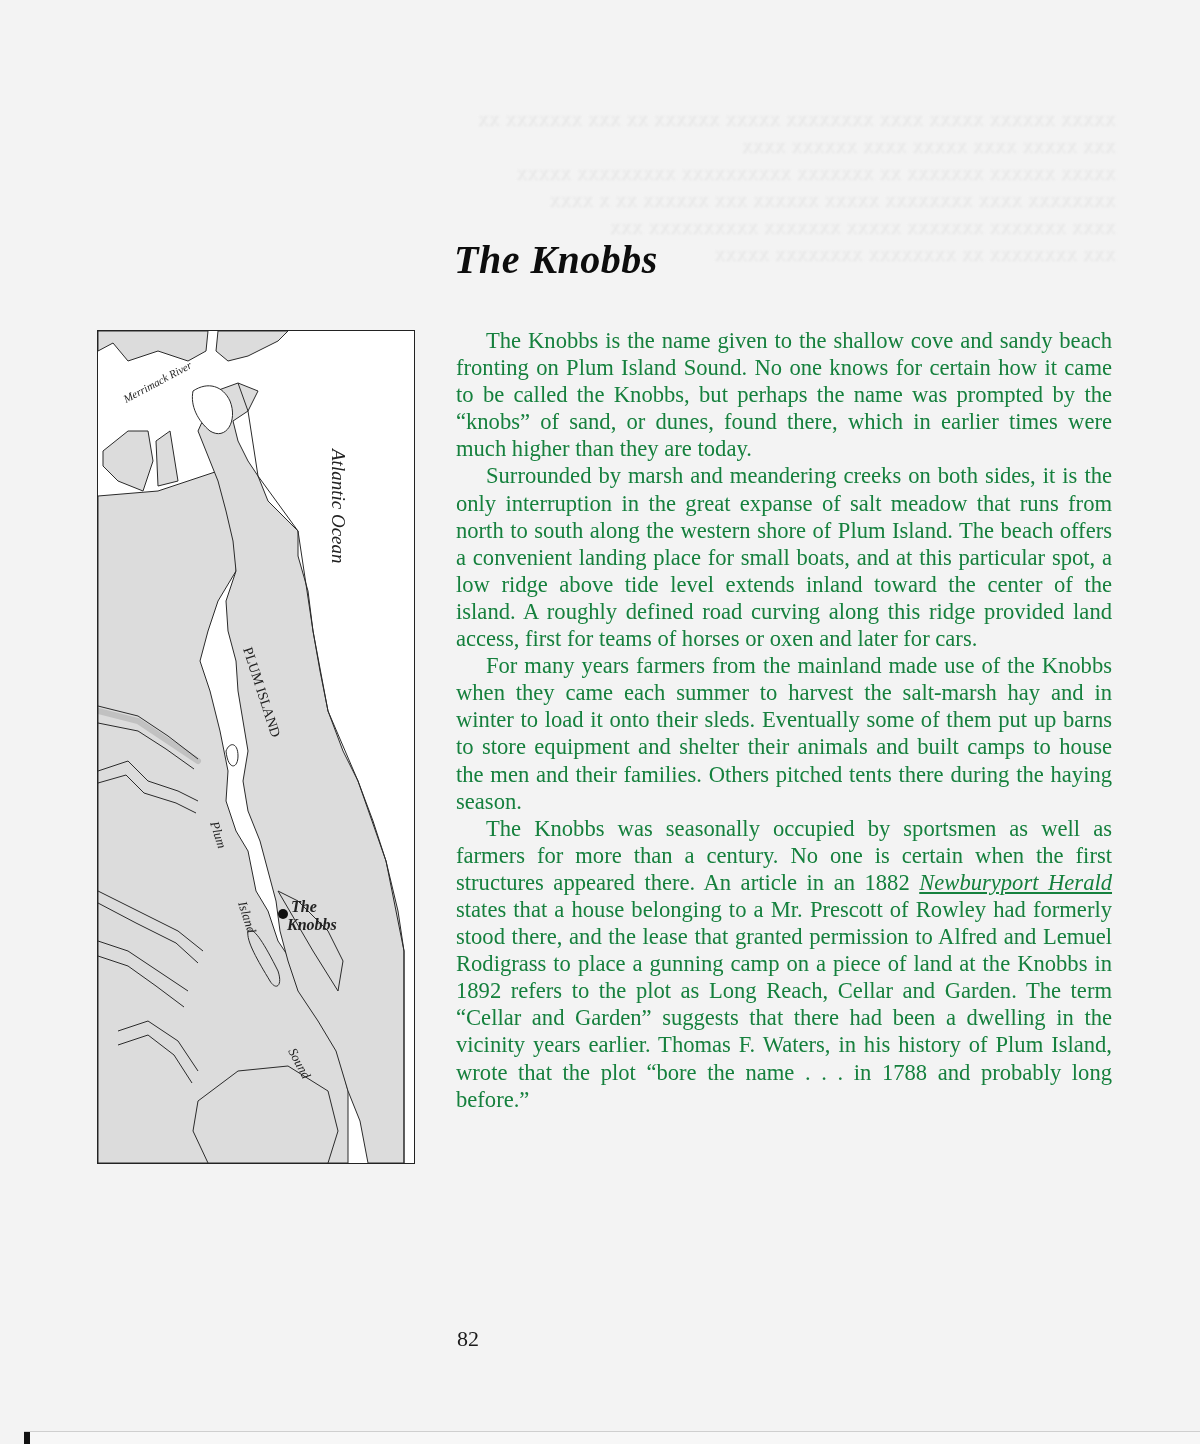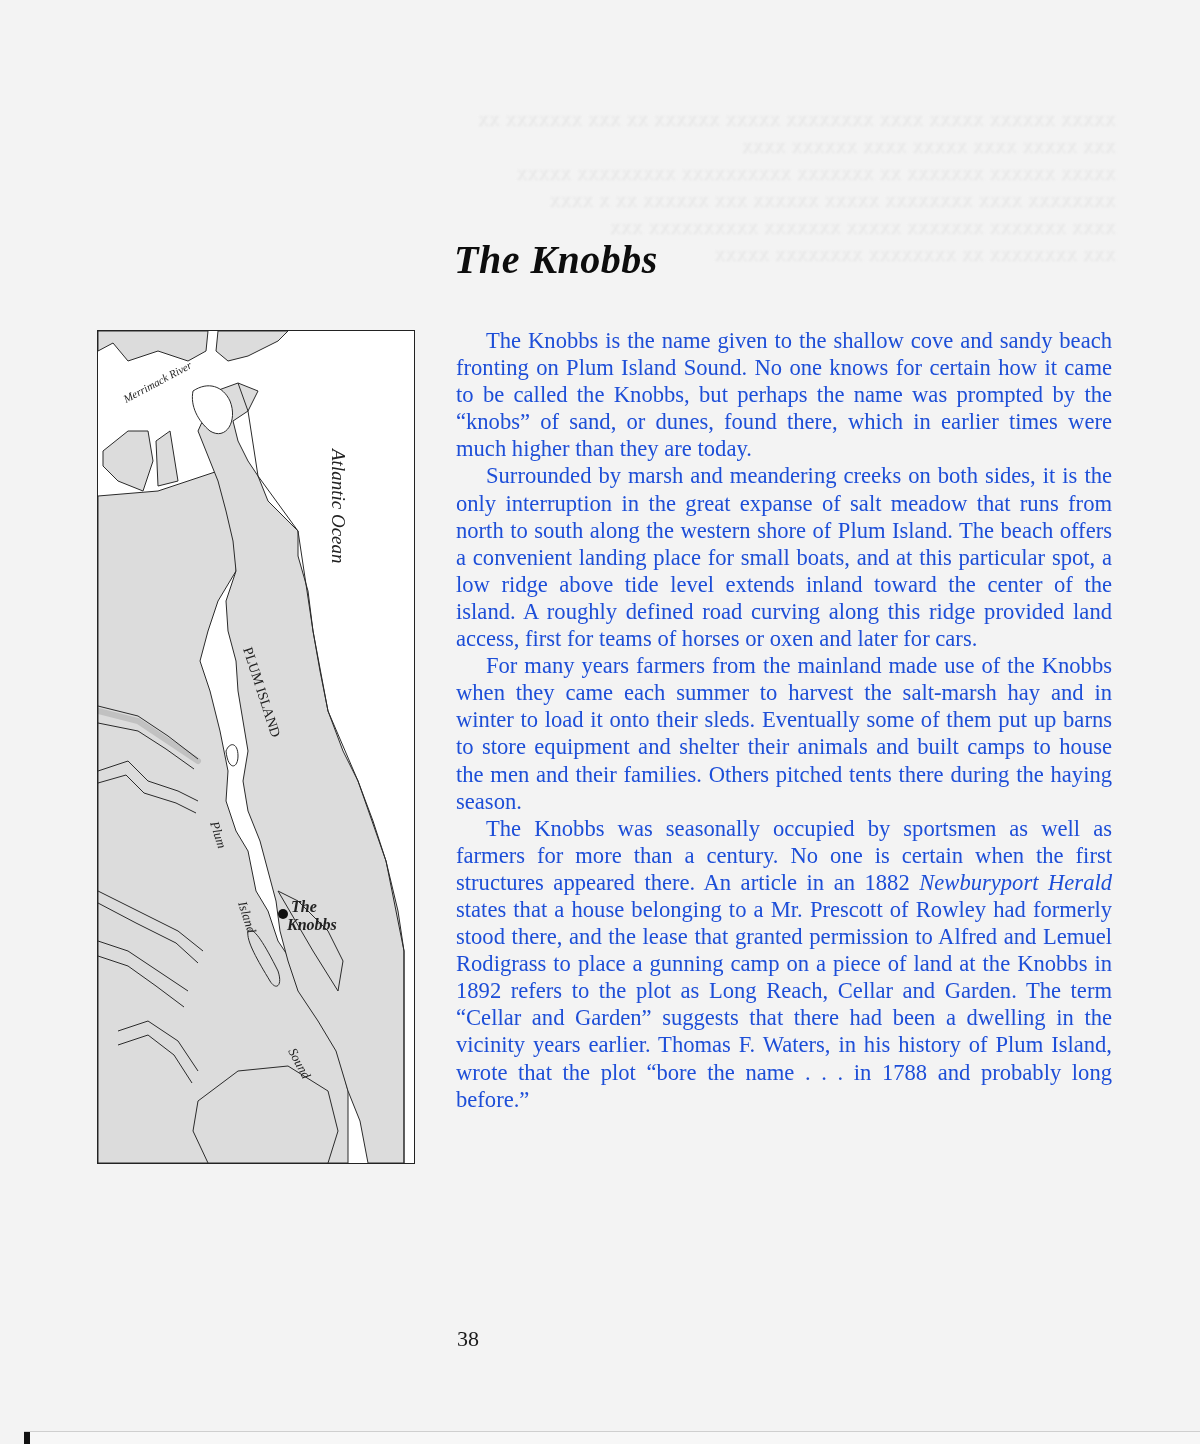--- a/index.html
+++ b/index.html
@@ -23,24 +23,24 @@
     }
     .map-frame {
       position: absolute; left: 73px; top: 330px; width: 316px; height: 832px;
       border: 1.5px solid #222; background: #ffffff; overflow: hidden;
     }
     .map-frame svg { position: absolute; left: 0; top: 0; }
     .map-label { font-family: "Liberation Serif", serif; fill: #222; }
     .body-text {
       position: absolute; left: 432px; top: 327px; width: 656px;
       font-size: 22.6px; line-height: 27.1px; text-align: justify;
-      color: #1d4ed8;
+      color: #15803d;
     }
     .body-text p { margin: 0; text-indent: 30px; }
-    .body-text em { font-style: italic; }
+    .body-text em { font-style: italic; text-decoration: underline; }
     .page-number {
       position: absolute; left: 433px; top: 1326px; font-size: 22px; color: #1a1a1a;
     }
     .bottom-edge {
       position: absolute; left: 0; top: 1431px; width: 1200px; height: 13px;
       background: #f7f7f7; border-top: 1px solid #cfcfcf;
     }
     .edge-mark {
       position: absolute; left: 0; top: 1432px; width: 6px; height: 12px; background: #111;
     }
@@ -104,17 +104,17 @@
     </svg>
   </div>
 
   <div class="body-text">
     <p>The Knobbs is the name given to the shallow cove and sandy beach fronting on Plum Island Sound. No one knows for certain how it came to be called the Knobbs, but perhaps the name was prompted by the “knobs” of sand, or dunes, found there, which in earlier times were much higher than they are today.</p>
     <p>Surrounded by marsh and meandering creeks on both sides, it is the only interruption in the great expanse of salt meadow that runs from north to south along the western shore of Plum Island. The beach offers a convenient landing place for small boats, and at this particular spot, a low ridge above tide level extends inland toward the center of the island. A roughly defined road curving along this ridge provided land access, first for teams of horses or oxen and later for cars.</p>
     <p>For many years farmers from the mainland made use of the Knobbs when they came each summer to harvest the salt-marsh hay and in winter to load it onto their sleds. Eventually some of them put up barns to store equipment and shelter their animals and built camps to house the men and their families. Others pitched tents there during the haying season.</p>
     <p><span>The Knobbs was seasonally occupied by sportsmen as well as farmers for more than a century. No one is certain when the first structures appeared there. An article in an 1882 </span><em>Newburyport Herald</em><span> states that a house belonging to a Mr. Prescott of Rowley had formerly stood there, and the lease that granted permission to Alfred and Lemuel Rodigrass to place a gunning camp on a piece of land at the Knobbs in 1892 refers to the plot as Long Reach, Cellar and Garden. The term “Cellar and Garden” suggests that there had been a dwelling in the vicinity years earlier. Thomas F. Waters, in his history of Plum Island, wrote that the plot “bore the name . . . in 1788 and probably long before.”</span></p>
   </div>
 
-  <div class="page-number">38</div>
+  <div class="page-number">82</div>
 
   <div class="bottom-edge"></div>
   <div class="edge-mark"></div>
 </div>
 
 </body></html>

